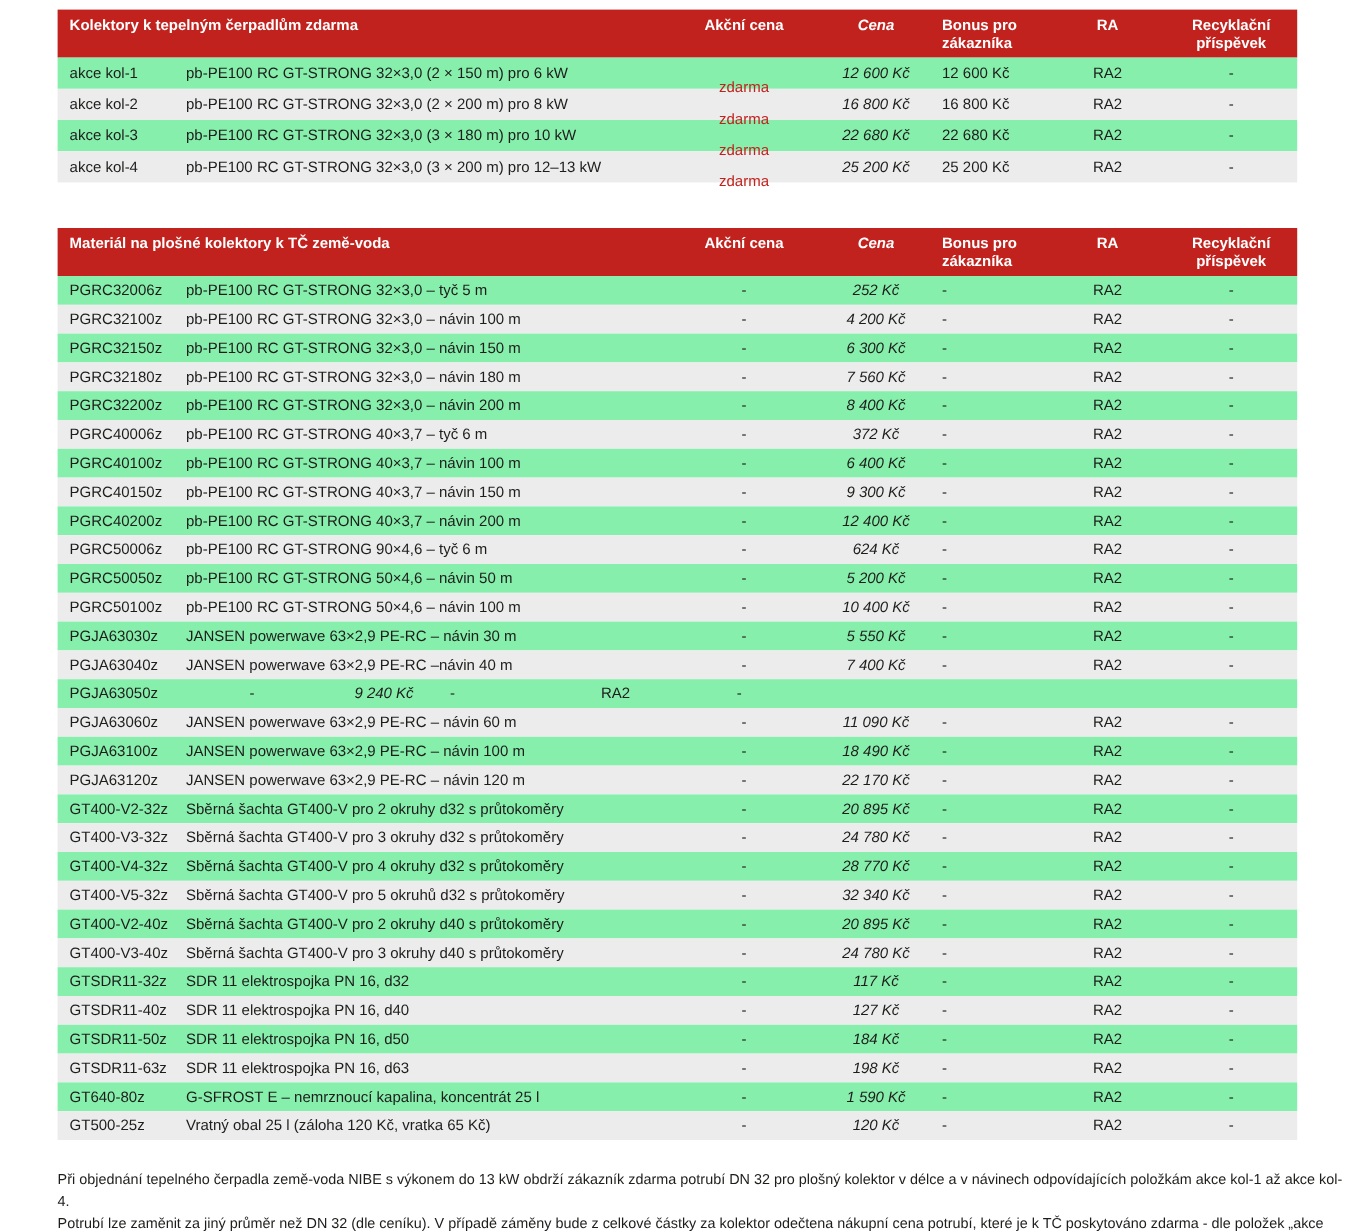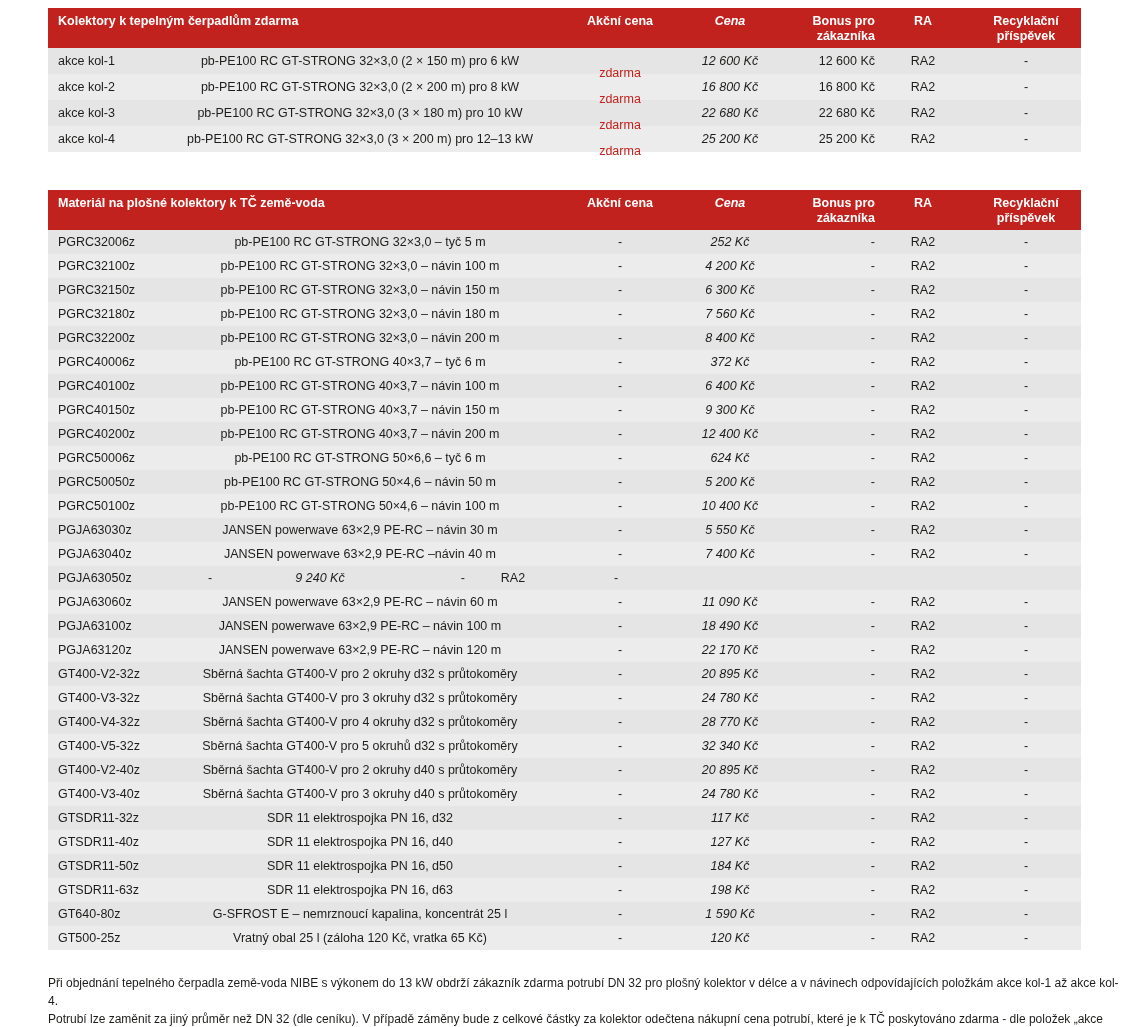--- a/index.html
+++ b/index.html
@@ -39,33 +39,33 @@
   }
   .hdr-title {
     flex: 1;
     padding-left: 10px;
     text-align: left;
   }
   .hcell { text-align: center; }
 
   
   .c-code   { width: 107px; box-sizing: border-box; padding-left: 10px; text-align: left; }
-  .c-desc   { flex: 1; text-align: center; }
+  .c-desc   { flex: 1; text-align: left; }
   .c-akcni  { width: 110px; text-align: center; }
   .c-cena   { width: 110px; text-align: center; font-style: italic; }
-  .c-bonus  { width: 90px;  text-align: right; }
+  .c-bonus  { width: 90px;  text-align: left; }
   .c-ra     { width: 96px;  text-align: center; }
   .c-recykl { width: 110px; text-align: center; }
 
   
   .rows .row {
     display: flex;
     align-items: center;
     font-size: 12.5px;
-    background: #e5e5e5;
+    background: #86efac;
   }
   .rows .row:nth-child(even) { background: #ececec; }
   .t1 .rows .row { height: 26px; }
   .t2 .rows .row { height: 24px; }
   .cell { white-space: nowrap; overflow: hidden; }
   .accent { color: #c1221d; margin-top: 24px; }
 
   
   .footnote {
     margin-top: 24px;
@@ -230,21 +230,21 @@
     <div class="cell c-desc">pb-PE100 RC GT-STRONG 40×3,7 – návin 200 m</div>
     <div class="cell c-akcni">-</div>
     <div class="cell c-cena">12 400 Kč</div>
     <div class="cell c-bonus">-</div>
     <div class="cell c-ra">RA2</div>
     <div class="cell c-recykl">-</div>
   </div>
 
   <div class="row">
     <div class="cell c-code">PGRC50006z</div>
-    <div class="cell c-desc">pb-PE100 RC GT-STRONG 50×6,6 – tyč 6 m</div>
+    <div class="cell c-desc">pb-PE100 RC GT-STRONG 90×4,6 – tyč 6 m</div>
     <div class="cell c-akcni">-</div>
     <div class="cell c-cena">624 Kč</div>
     <div class="cell c-bonus">-</div>
     <div class="cell c-ra">RA2</div>
     <div class="cell c-recykl">-</div>
   </div>
 
   <div class="row">
     <div class="cell c-code">PGRC50050z</div>
     <div class="cell c-desc">pb-PE100 RC GT-STRONG 50×4,6 – návin 50 m</div>

